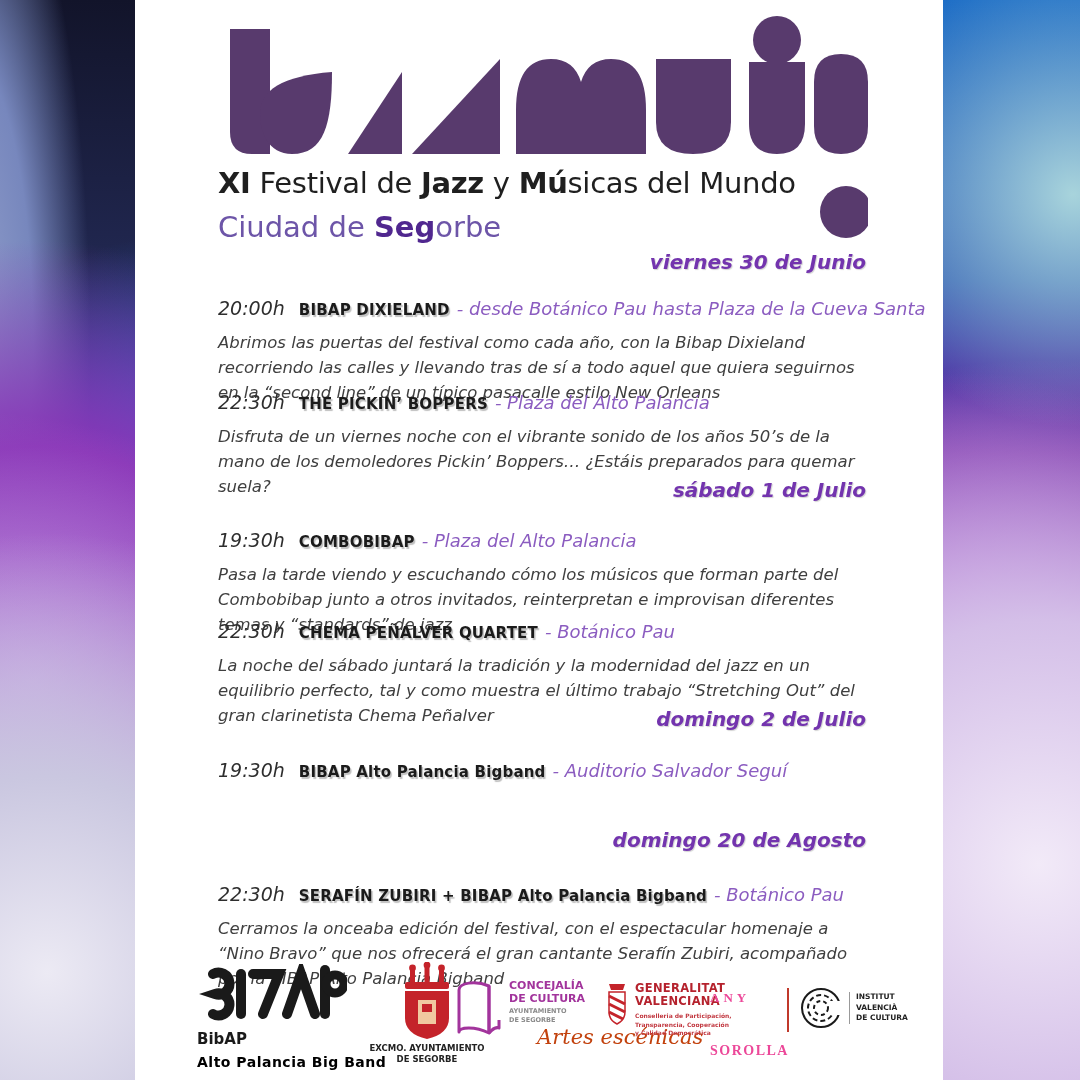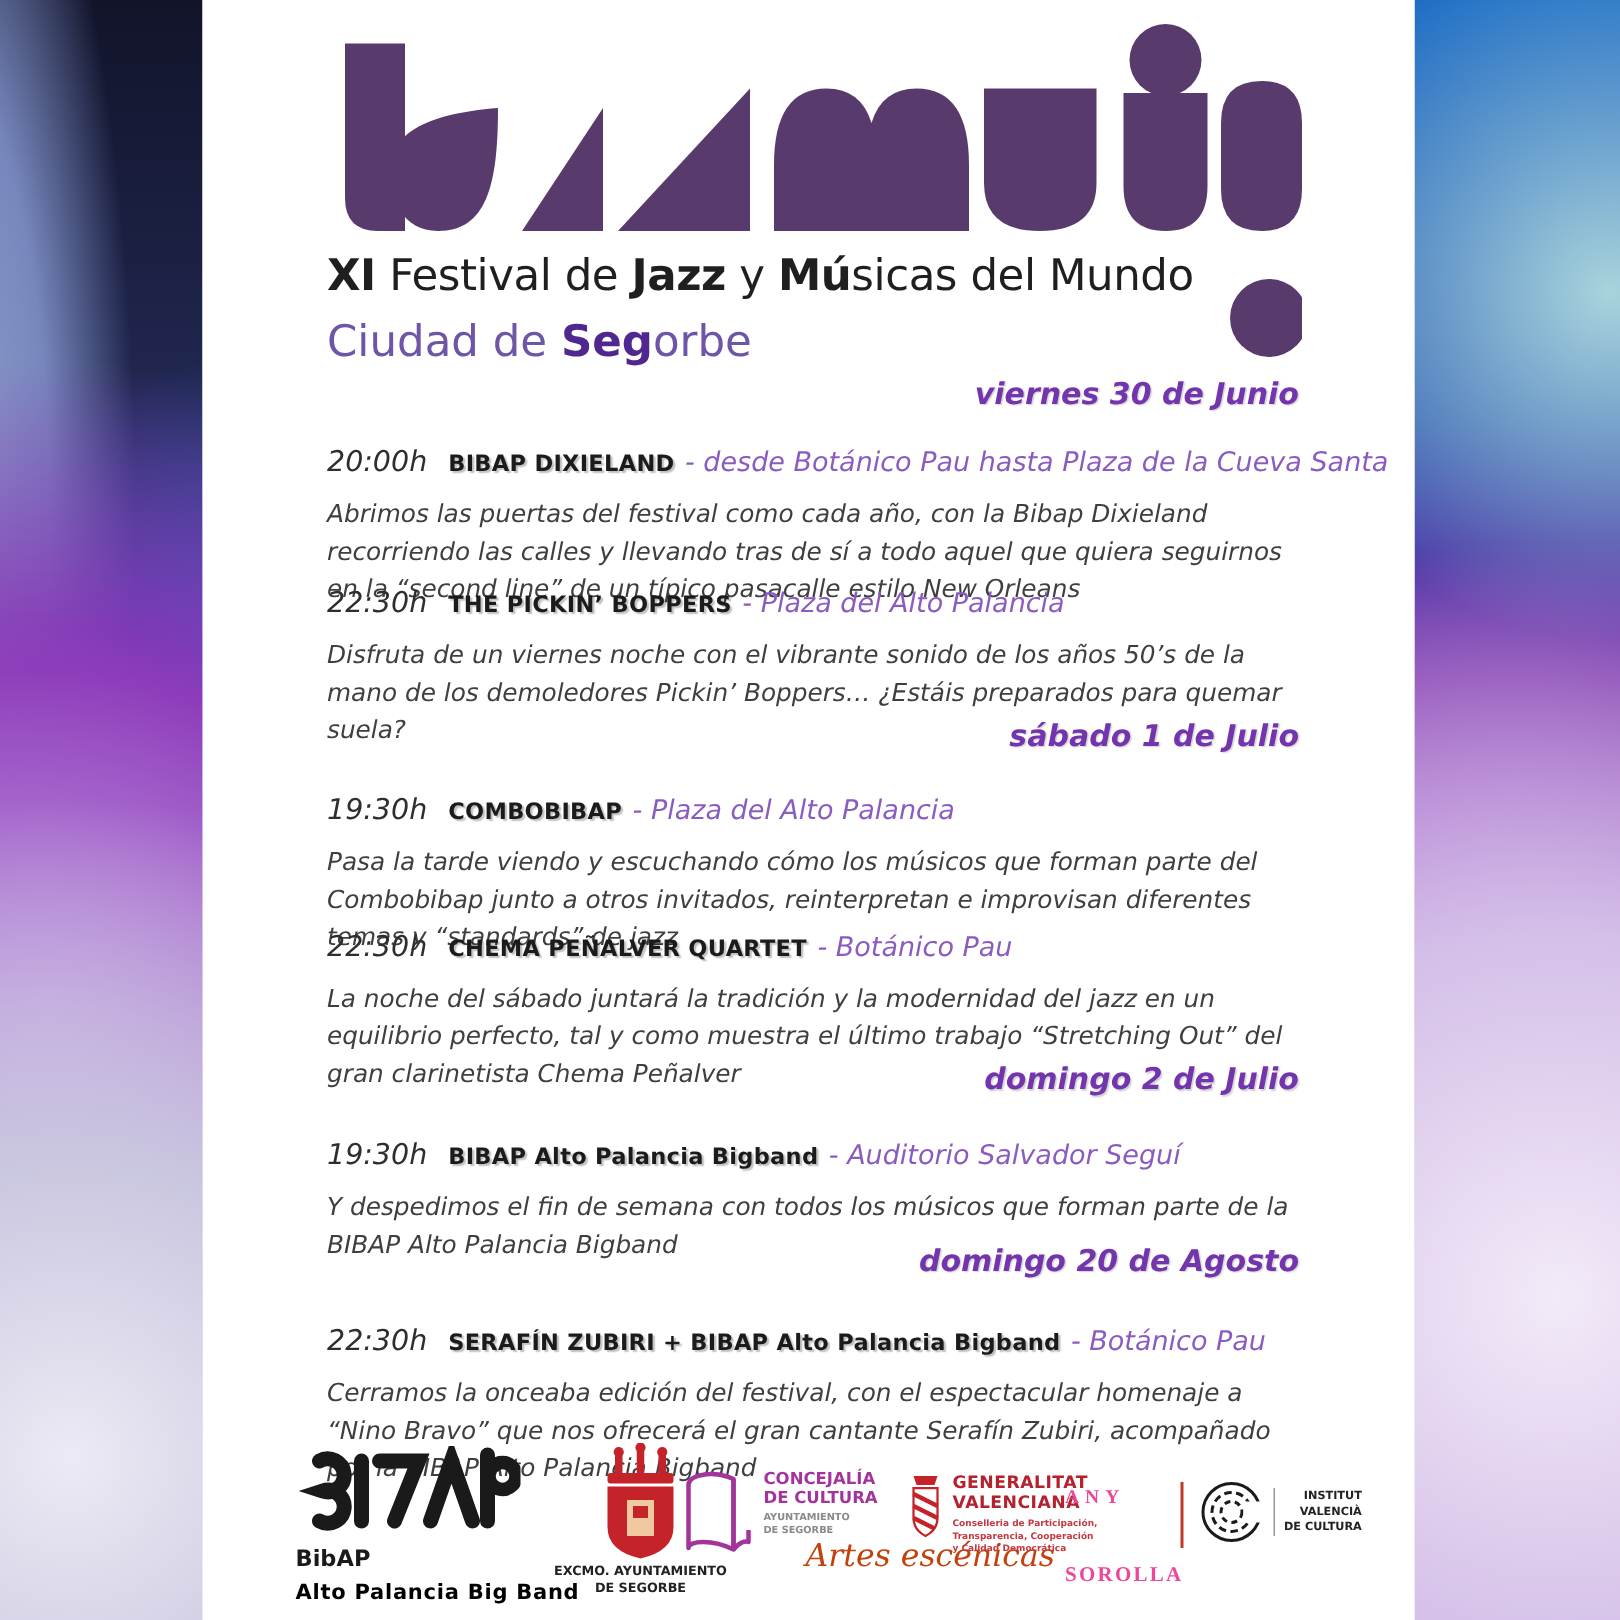--- a/index.html
+++ b/index.html
@@ -62,21 +62,21 @@
   .conc-small{font-size:6.5px;color:#8a8a8a;font-weight:bold;line-height:1.3;margin-top:2px;}
   .conc-script{font-family:"DejaVu Serif", serif;font-style:italic;font-size:21px;color:#c2410c;margin-top:1px;margin-left:28px;white-space:nowrap;}
   .gva-wrap{display:flex;align-items:flex-start;}
   .gva-text{margin-left:6px;}
   .gva-main{font-size:11.5px;font-weight:bold;color:#b5222d;line-height:1.15;letter-spacing:0.3px;}
   .gva-small{font-size:6px;color:#c23a42;font-weight:bold;line-height:1.35;margin-top:4px;}
   .sorolla{font-family:"Liberation Serif", serif;color:#ec4899;}
   .sorolla-l1{font-size:13px;letter-spacing:4px;font-weight:600;}
   .sorolla-l2{font-size:14px;letter-spacing:1.5px;font-weight:600;margin-top:37px;}
   .red-divider{position:absolute;width:1.5px;height:44px;background:#c0392b;}
-  .ivc-wrap{display:flex;align-items:center;text-align:right;}
+  .ivc-wrap{display:flex;align-items:center;}
   .ivc-text{font-size:7.5px;font-weight:bold;color:#222;line-height:1.4;margin-left:6px;border-left:1px solid #999;padding-left:6px;}
 </style>
 </head>
 <body>
 
 <div class="balloons balloons-left"></div>
 <div class="balloons balloons-right"></div>
 
 <div class="poster">
 
@@ -125,21 +125,20 @@
   <div class="block event-head" style="top:620px">
     <span class="event-time">22:30h</span><span class="event-name">CHEMA PEÑALVER QUARTET</span><span class="event-loc">- Botánico Pau</span>
   </div>
   <p class="block event-desc" style="top:654px">La noche del sábado juntará la tradición y la modernidad del jazz en un equilibrio perfecto, tal y como muestra el último trabajo “Stretching Out” del gran clarinetista Chema Peñalver</p>
 
   <div class="block date-label" style="top:707px">domingo 2 de Julio</div>
 
   <div class="block event-head" style="top:759px">
     <span class="event-time">19:30h</span><span class="event-name">BIBAP Alto Palancia Bigband</span><span class="event-loc">- Auditorio Salvador Seguí</span>
   </div>
-  <p class="block event-desc" style="top:793px">Y despedimos el fin de semana con todos los músicos que forman parte de la BIBAP Alto Palancia Bigband</p>
 
   <div class="block date-label" style="top:828px">domingo 20 de Agosto</div>
 
   <div class="block event-head" style="top:883px">
     <span class="event-time">22:30h</span><span class="event-name">SERAFÍN ZUBIRI + BIBAP Alto Palancia Bigband</span><span class="event-loc">- Botánico Pau</span>
   </div>
   <p class="block event-desc" style="top:917px">Cerramos la onceaba edición del festival, con el espectacular homenaje a “Nino Bravo” que nos ofrecerá el gran cantante Serafín Zubiri, acompañado por la BIBAP Alto Palancia Bigband</p>
 
   <div class="footer">
 

